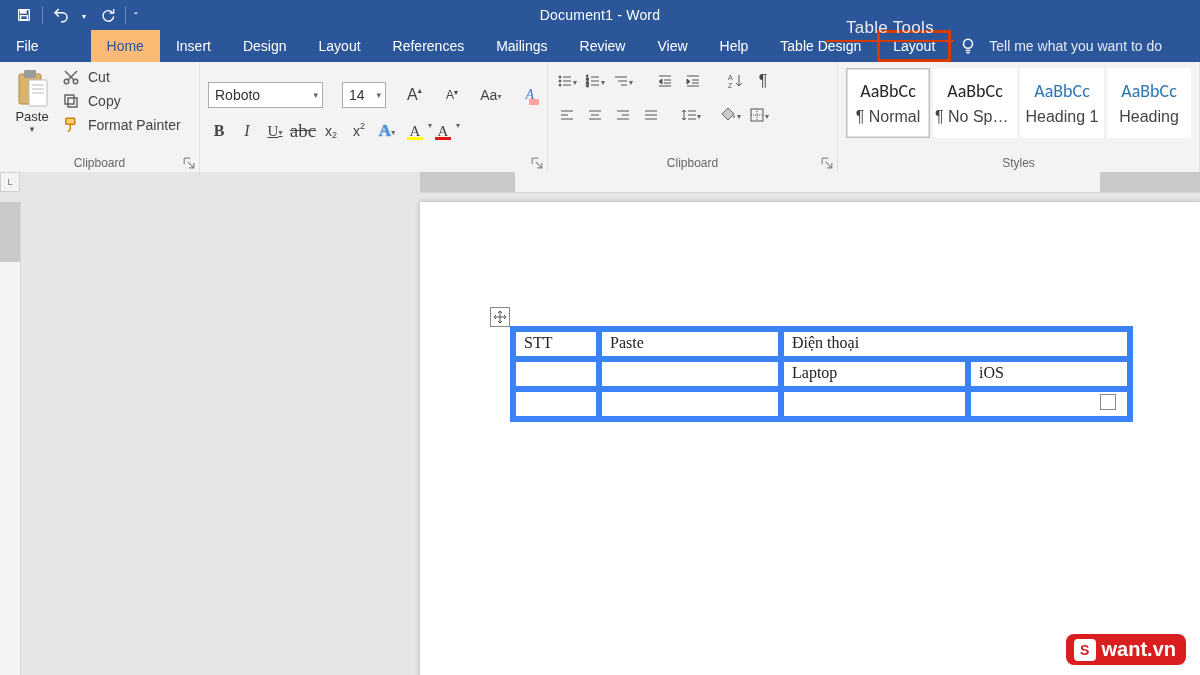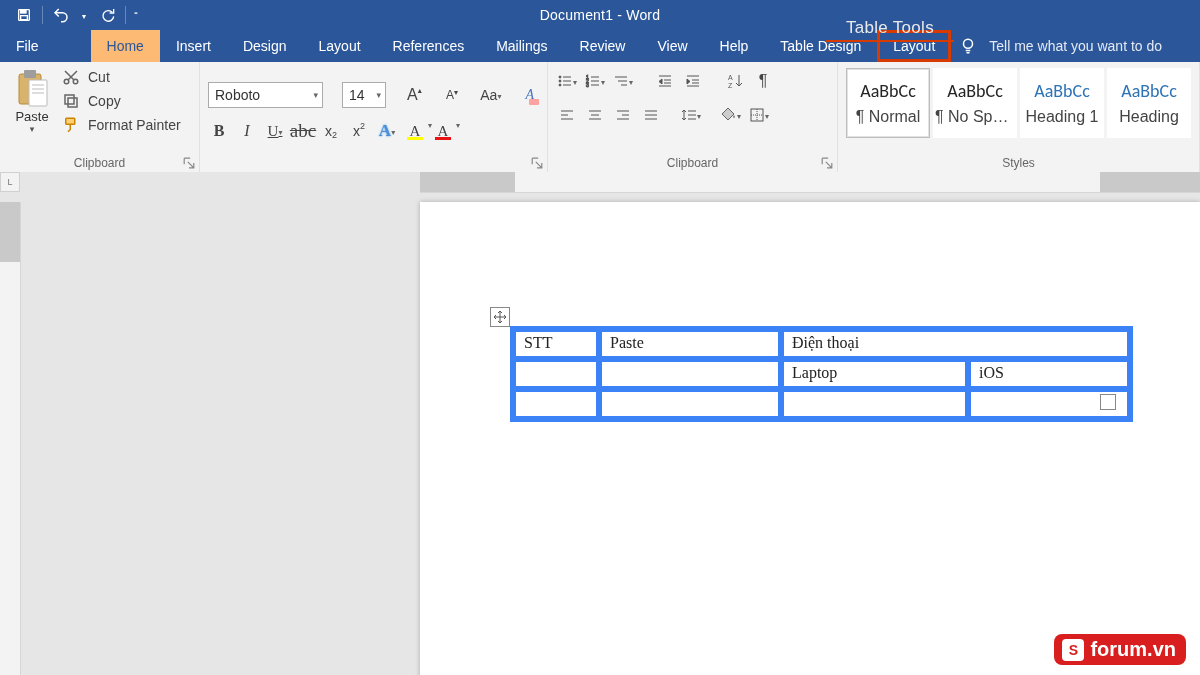--- a/index.html
+++ b/index.html
@@ -430,15 +430,15 @@
         <td class="c-dt"></td>
         <td class="c-ios"></td>
       </tr>
     </tbody>
       </table>
     <div class="resize-sq" style="top:192px;left:680px"></div>
   </div>
 
   <div class="watermark">
     <span class="logo">S</span>
-    <span>forum.vn</span>
+    <span>want.vn</span>
   </div>
 </div>
 
 </body></html>

